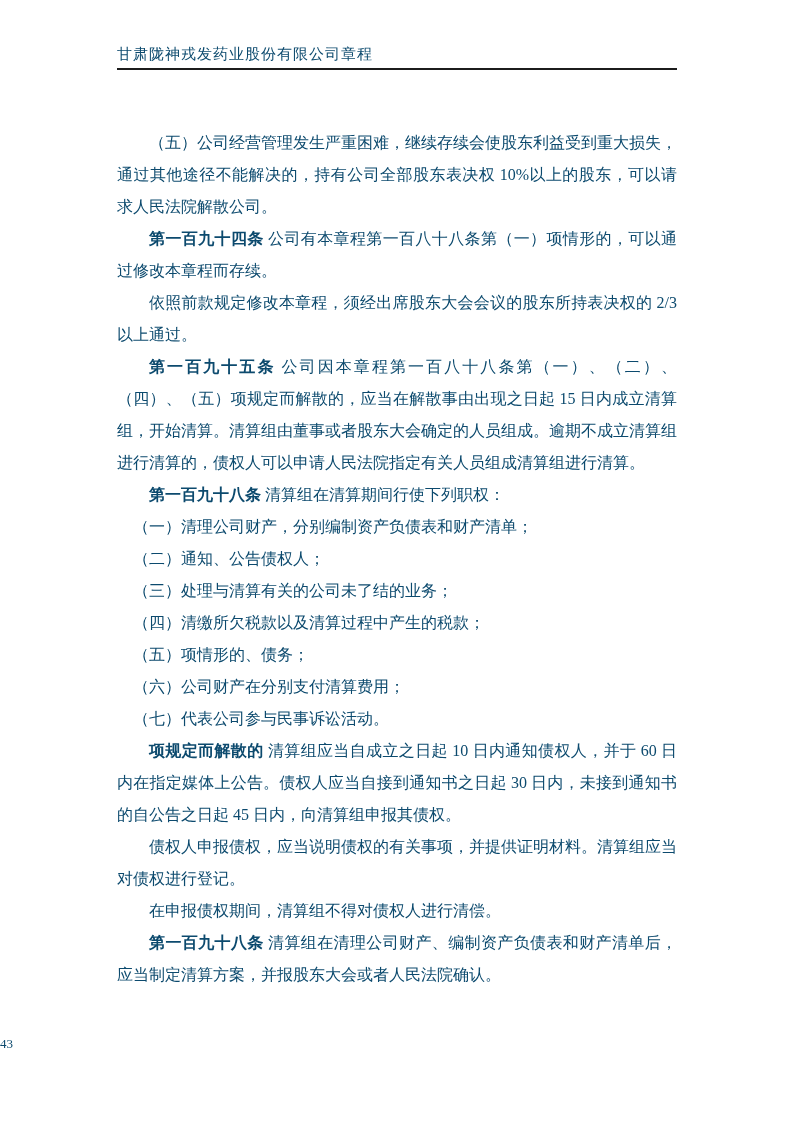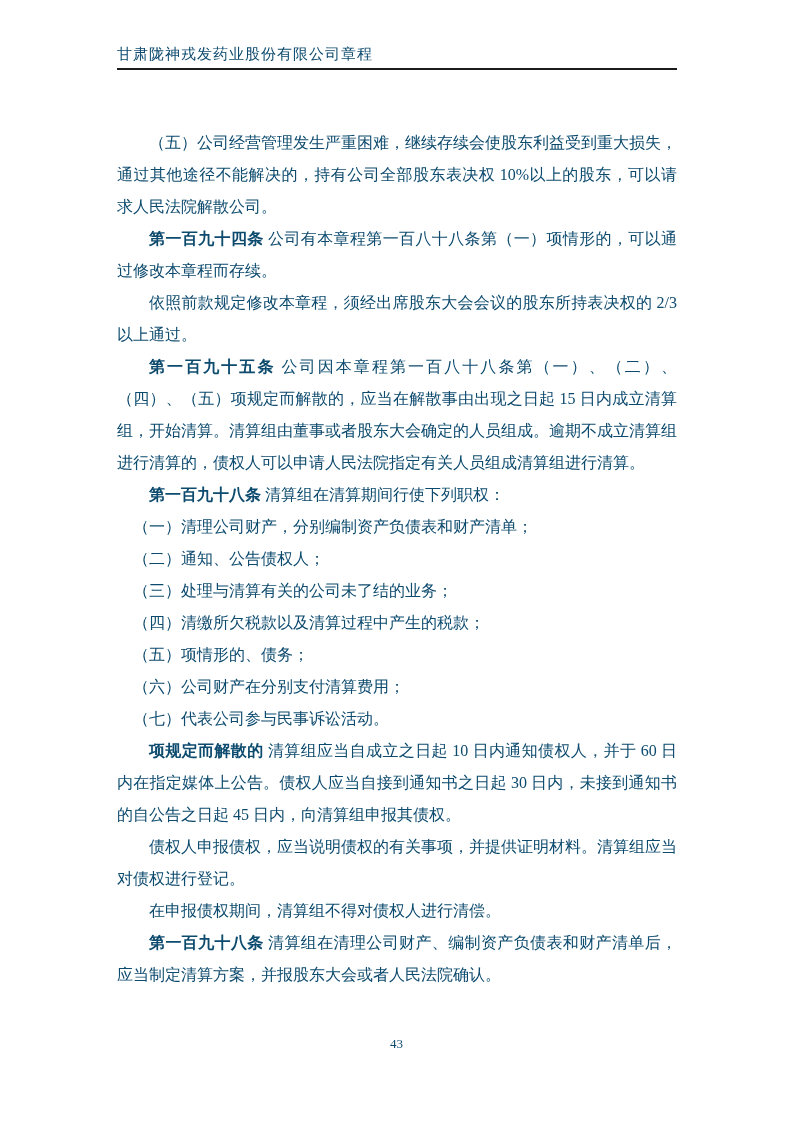--- a/index.html
+++ b/index.html
@@ -42,21 +42,20 @@
     padding: 0;
   }
   p.para { text-indent: 2em; }
   p.item { text-indent: 1em; }
   .bold { font-weight: bold; }
   .footer {
     position: absolute;
     left: 0;
     top: 1036px;
     width: 793px;
-    text-align: center;
     font-size: 13px;
     line-height: 16px;
   }
 </style>
 </head>
 <body>
 
 <div class="page">
 
   <div class="header">

